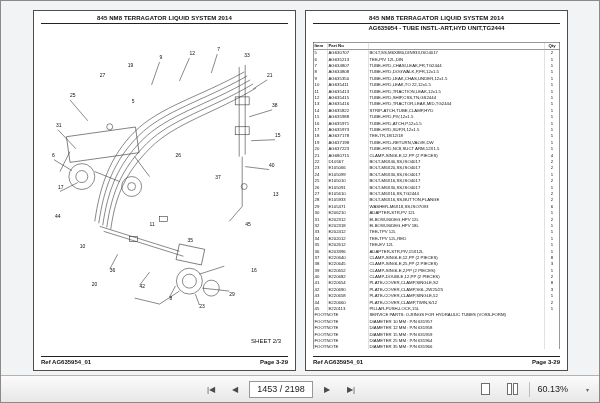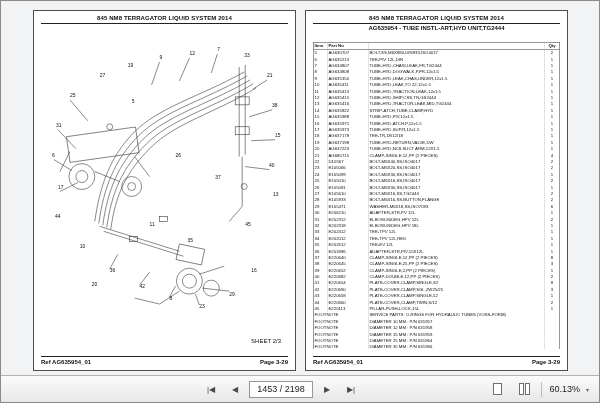--- a/index.html
+++ b/index.html
@@ -46,21 +46,21 @@
   .tb-right{position:absolute;right:10px;top:0;height:26px;display:flex;align-items:center;gap:7px;}
   .tb-btn{min-width:16px;height:17px;display:flex;align-items:center;justify-content:center;
           font-size:8px;color:#4a4a4a;border:1px solid transparent;border-radius:2px;cursor:default;
           padding:0 1px;}
   .page-box{width:62px;height:15px;background:#fff;border:1px solid #979797;font-size:9px;
             text-align:center;color:#222;font-family:"Liberation Sans",sans-serif;padding:0;}
   .tb-sep{width:1px;height:15px;background:#bdbdbd;}
   .icon-one-page{width:9px;height:12px;border:1px solid #6e6e6e;background:#fff;box-sizing:border-box;}
   .icon-two-page{display:flex;gap:1px;}
   .icon-two-page span{width:5px;height:12px;border:1px solid #6e6e6e;background:#fff;box-sizing:border-box;}
-  .zoom-label{font-size:9px;color:#222;display:flex;align-items:center;gap:6px;}
+  .zoom-label{font-size:9px;color:#222;display:flex;align-items:center;gap:18px;}
   .zoom-caret{font-size:6px;color:#666;}
 </style>
 </head>
 <body>
 
 <div class="viewer">
   <div class="canvas">
 
     <div class="page page-left">
       <div class="page-title">845 NM8 TERRAGATOR LIQUID SYSTEM 2014</div>

